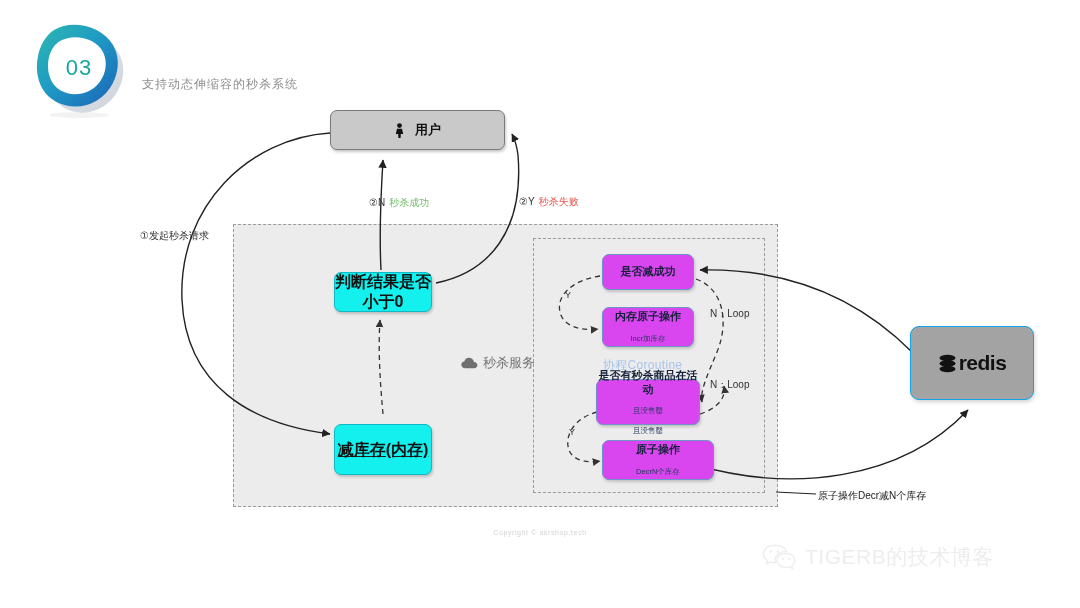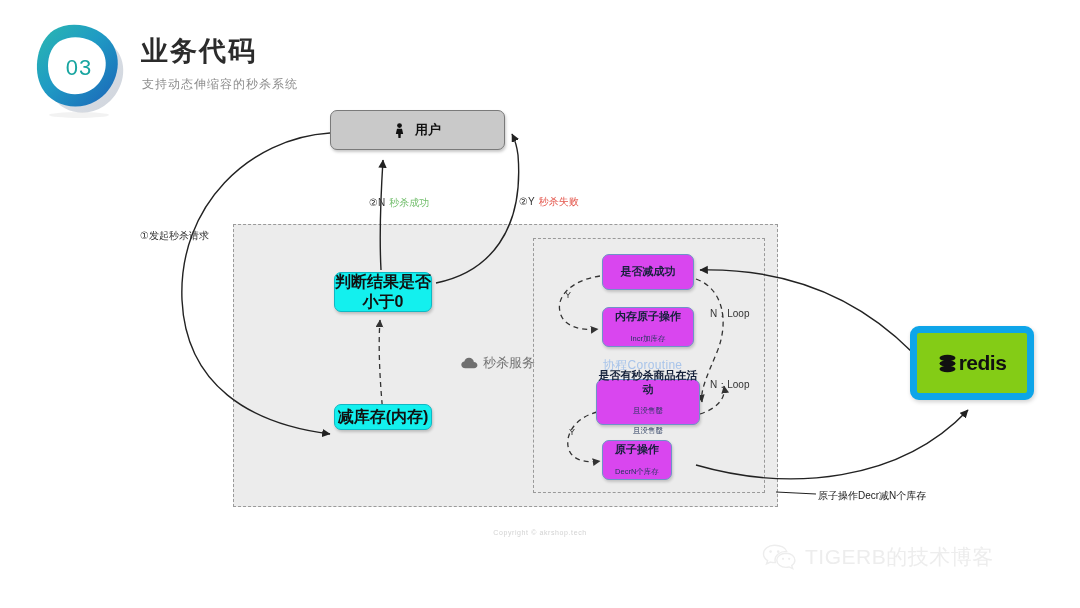--- a/index.html
+++ b/index.html
@@ -88,40 +88,40 @@
   #node-user .main-label { font-size: 13px; font-weight: bold; color: #111; }
 
   .cyan-node {
     background: #13f0ee;
     border: 1px solid #0fb8c4;
     border-radius: 7px;
     box-shadow: 1px 2px 3px rgba(0,0,0,0.2);
   }
   .cyan-node .main-label { font-size: 16px; color: #111; font-weight: bold; }
   #node-judge { left: 334px; top: 272px; width: 98px; height: 40px; }
-  #node-decr-mem { left: 334px; top: 404px; width: 98px; height: 26px; }
+  #node-decr-mem { left: 334px; top: 424px; width: 98px; height: 51px; text-decoration: underline; }
 
   .blue-node {
     background: #d946ef;
     border: 1px solid #6f92c8;
     border-radius: 7px;
     box-shadow: 1px 2px 3px rgba(0,0,0,0.18);
   }
   .blue-node .main-label { font-size: 11px; color: #15213a; font-weight: bold; }
   .blue-node .sub-label  { color: #24365c; }
   #node-reduce-ok   { left: 602px; top: 254px; width: 92px; height: 36px; }
   #node-mem-atomic  { left: 602px; top: 307px; width: 92px; height: 40px; }
   #node-has-goods   { left: 596px; top: 379px; width: 104px; height: 46px; }
-  #node-atomic-op   { left: 602px; top: 440px; width: 70px; height: 40px; }
+  #node-atomic-op   { left: 602px; top: 440px; width: 112px; height: 40px; }
 
   #node-redis {
     left: 910px; top: 326px;
     width: 124px; height: 74px;
-    background: #84cc16;
-    border: 7px solid #0ea5e9;
+    background: #a3a3a3;
+    border: 1px solid #0ea5e9;
     border-radius: 9px;
     box-shadow: 1px 2px 4px rgba(0,0,0,0.18);
     flex-direction: row;
     gap: 2px;
   }
   #redis-wordmark {
     font-size: 21px;
     font-weight: bold;
     color: #111;
     letter-spacing: -0.5px;
@@ -214,21 +214,20 @@
         </linearGradient>
       </defs>
       <path d="M30 18 C46 6, 76 12, 88 30 C99 47, 92 72, 74 84 C56 96, 32 91, 22 74 C12 57, 15 29, 30 18 Z" fill="url(#gradGhost)" opacity="0.85" transform="translate(6,6)"></path>
       <path d="M30 14 C48 3, 78 10, 89 29 C100 48, 91 74, 72 85 C53 96, 28 90, 18 72 C8 54, 13 25, 30 14 Z" fill="url(#gradOuter)"></path>
       <path d="M36 25 C50 17, 72 22, 79 36 C86 50, 79 68, 65 75 C50 82, 33 77, 27 64 C21 51, 24 32, 36 25 Z" fill="#ffffff"></path>
       <ellipse cx="55" cy="99" rx="30" ry="3" fill="#000" opacity="0.05"></ellipse>
     </svg>
     <div id="logo-number">03</div>
   </div>
 
-  <div id="header-title">业务代码</div>
   <div id="header-subtitle">支持动态伸缩容的秒杀系统</div>
 
   <div id="service-container"></div>
   <div id="coroutine-container"></div>
 
   <div id="service-label">
     <svg width="17" height="12" viewBox="0 0 17 12">
       <path d="M4.4 11.2 C1.9 11.2 0.3 9.7 0.3 7.8 C0.3 6.1 1.6 4.7 3.3 4.5 C3.8 2.3 5.7 0.8 8 0.8 C10.5 0.8 12.6 2.6 12.9 5 C14.9 5.1 16.4 6.6 16.4 8.3 C16.4 10 15 11.2 13.1 11.2 Z" fill="#6f6f6f"></path>
     </svg>
     <span>秒杀服务</span>

